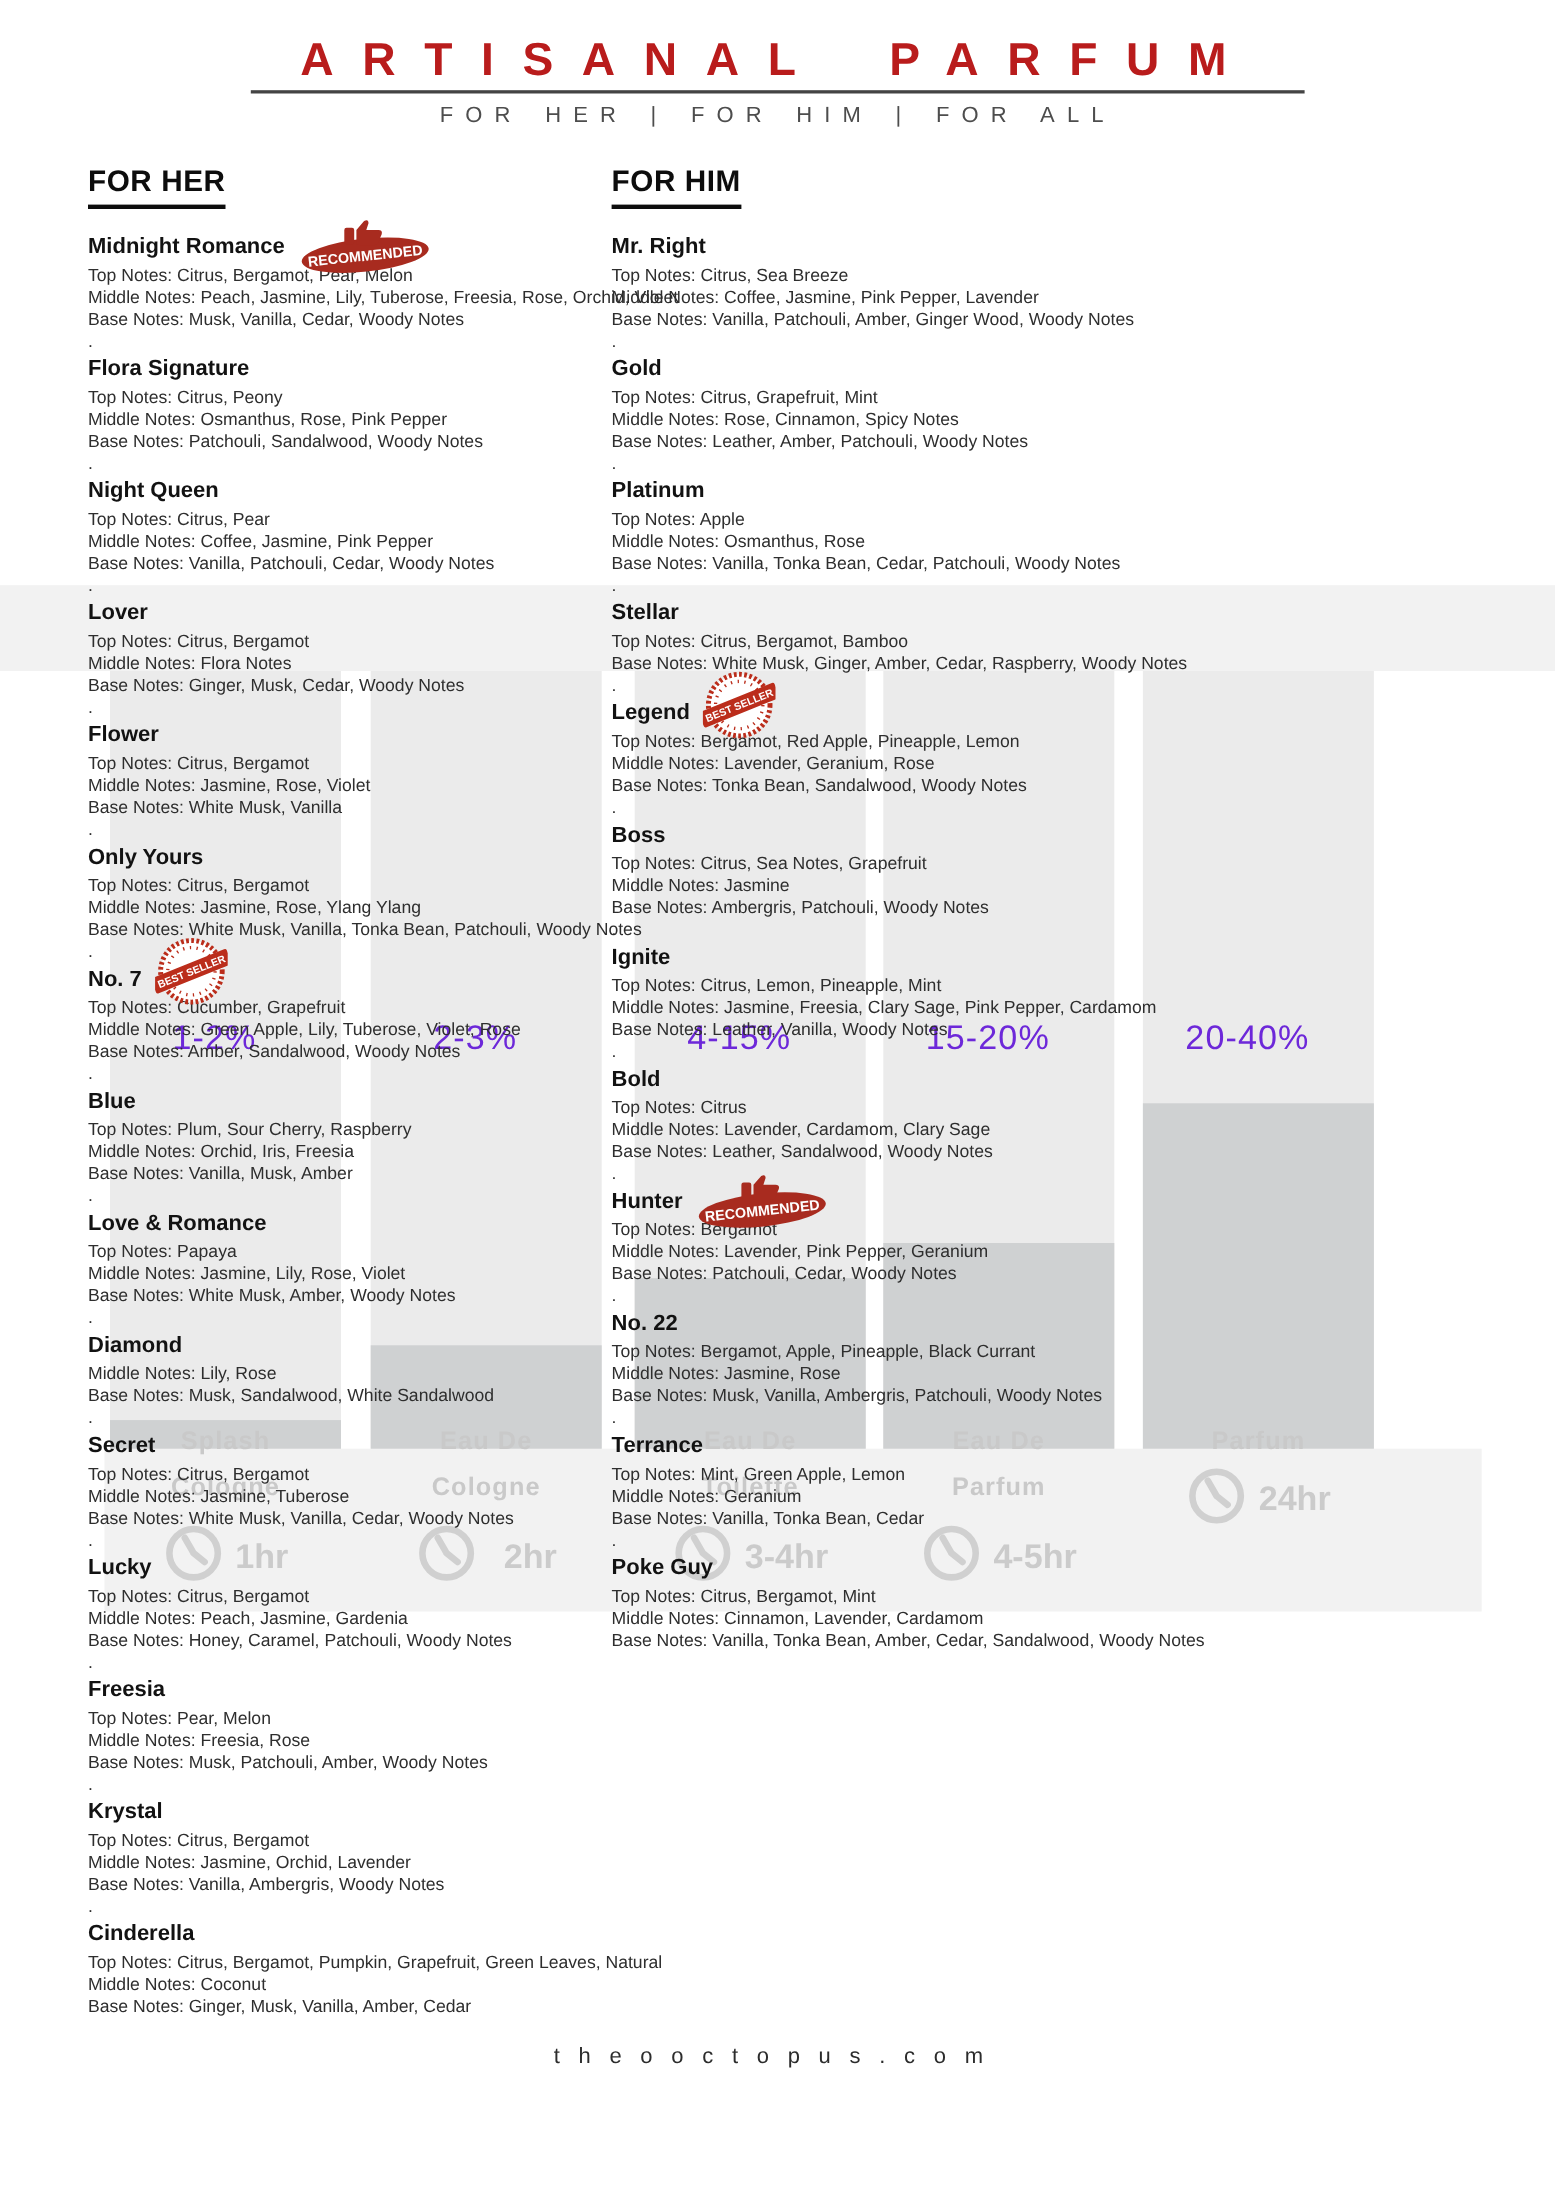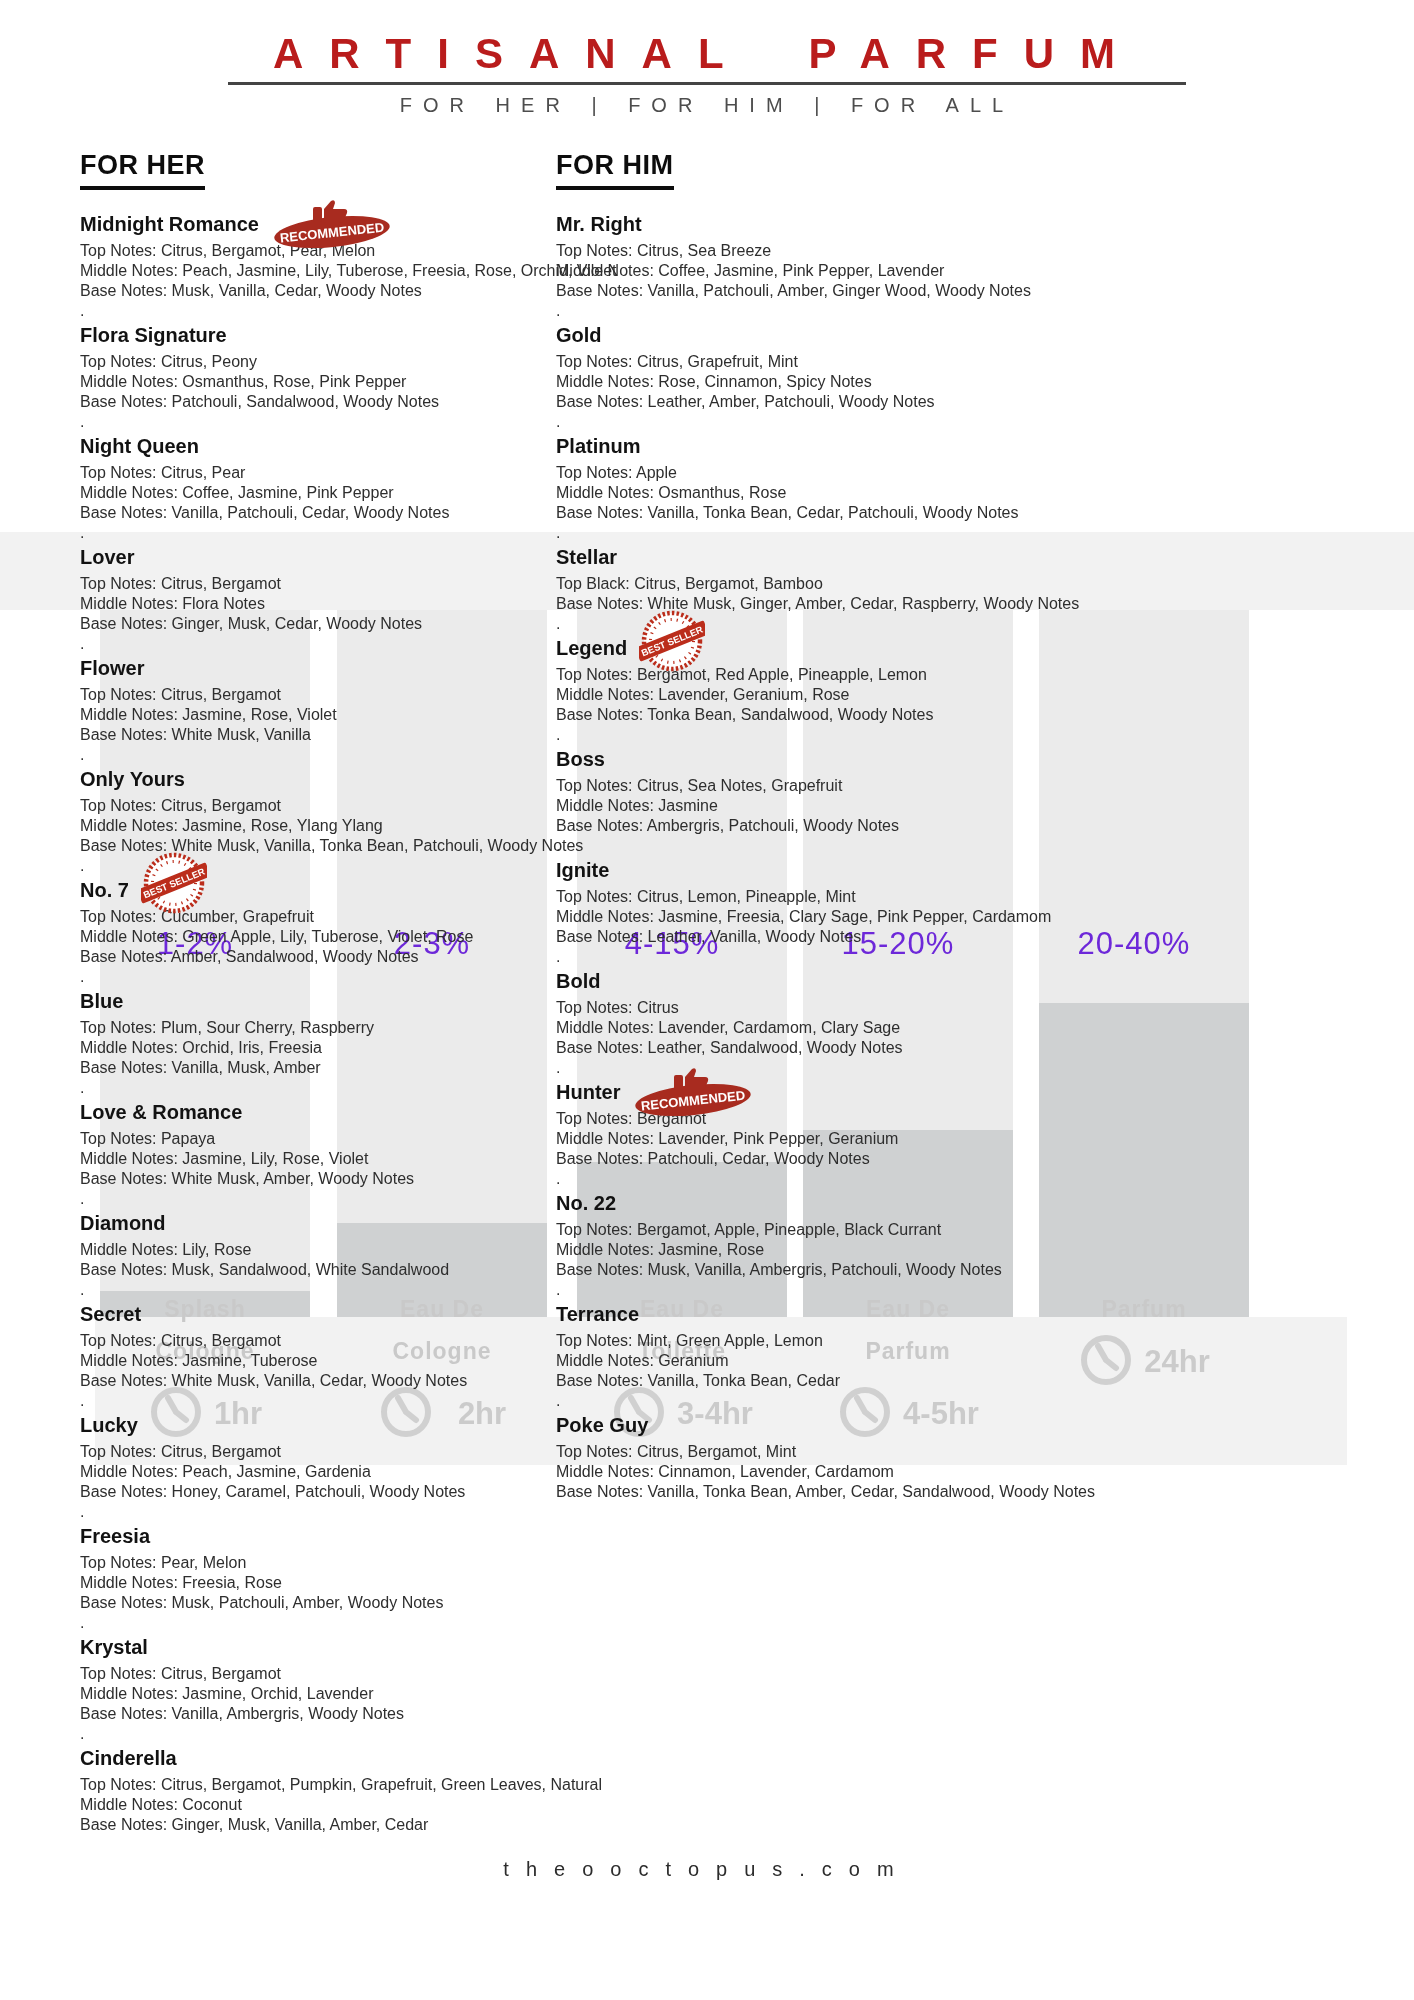--- a/index.html
+++ b/index.html
@@ -392,21 +392,21 @@
             <div class="note">Middle Notes: Osmanthus, Rose</div>
             <div class="note">Base Notes: Vanilla, Tonka Bean, Cedar, Patchouli, Woody Notes</div>
           </div>
   <div class="item-sep">.</div>
         </div>
         <div class="item">
     <div class="item-name-row">
       <h3 class="item-name">Stellar</h3>
     </div>
     <div class="notes">
-            <div class="note">Top Black: Citrus, Bergamot, Bamboo</div>
+            <div class="note">Top Notes: Citrus, Bergamot, Bamboo</div>
             <div class="note">Base Notes: White Musk, Ginger, Amber, Cedar, Raspberry, Woody Notes</div>
           </div>
   <div class="item-sep">.</div>
         </div>
         <div class="item">
     <div class="item-name-row">
       <h3 class="item-name">Legend</h3>
     <span class="badge-slot seal">
               <svg viewBox="0 0 66 66" width="66" height="66">
       <circle cx="33" cy="33" r="28" fill="#ffffff" stroke="#bb2d1b" stroke-width="4.5" stroke-dasharray="2.5 2.2"></circle>

